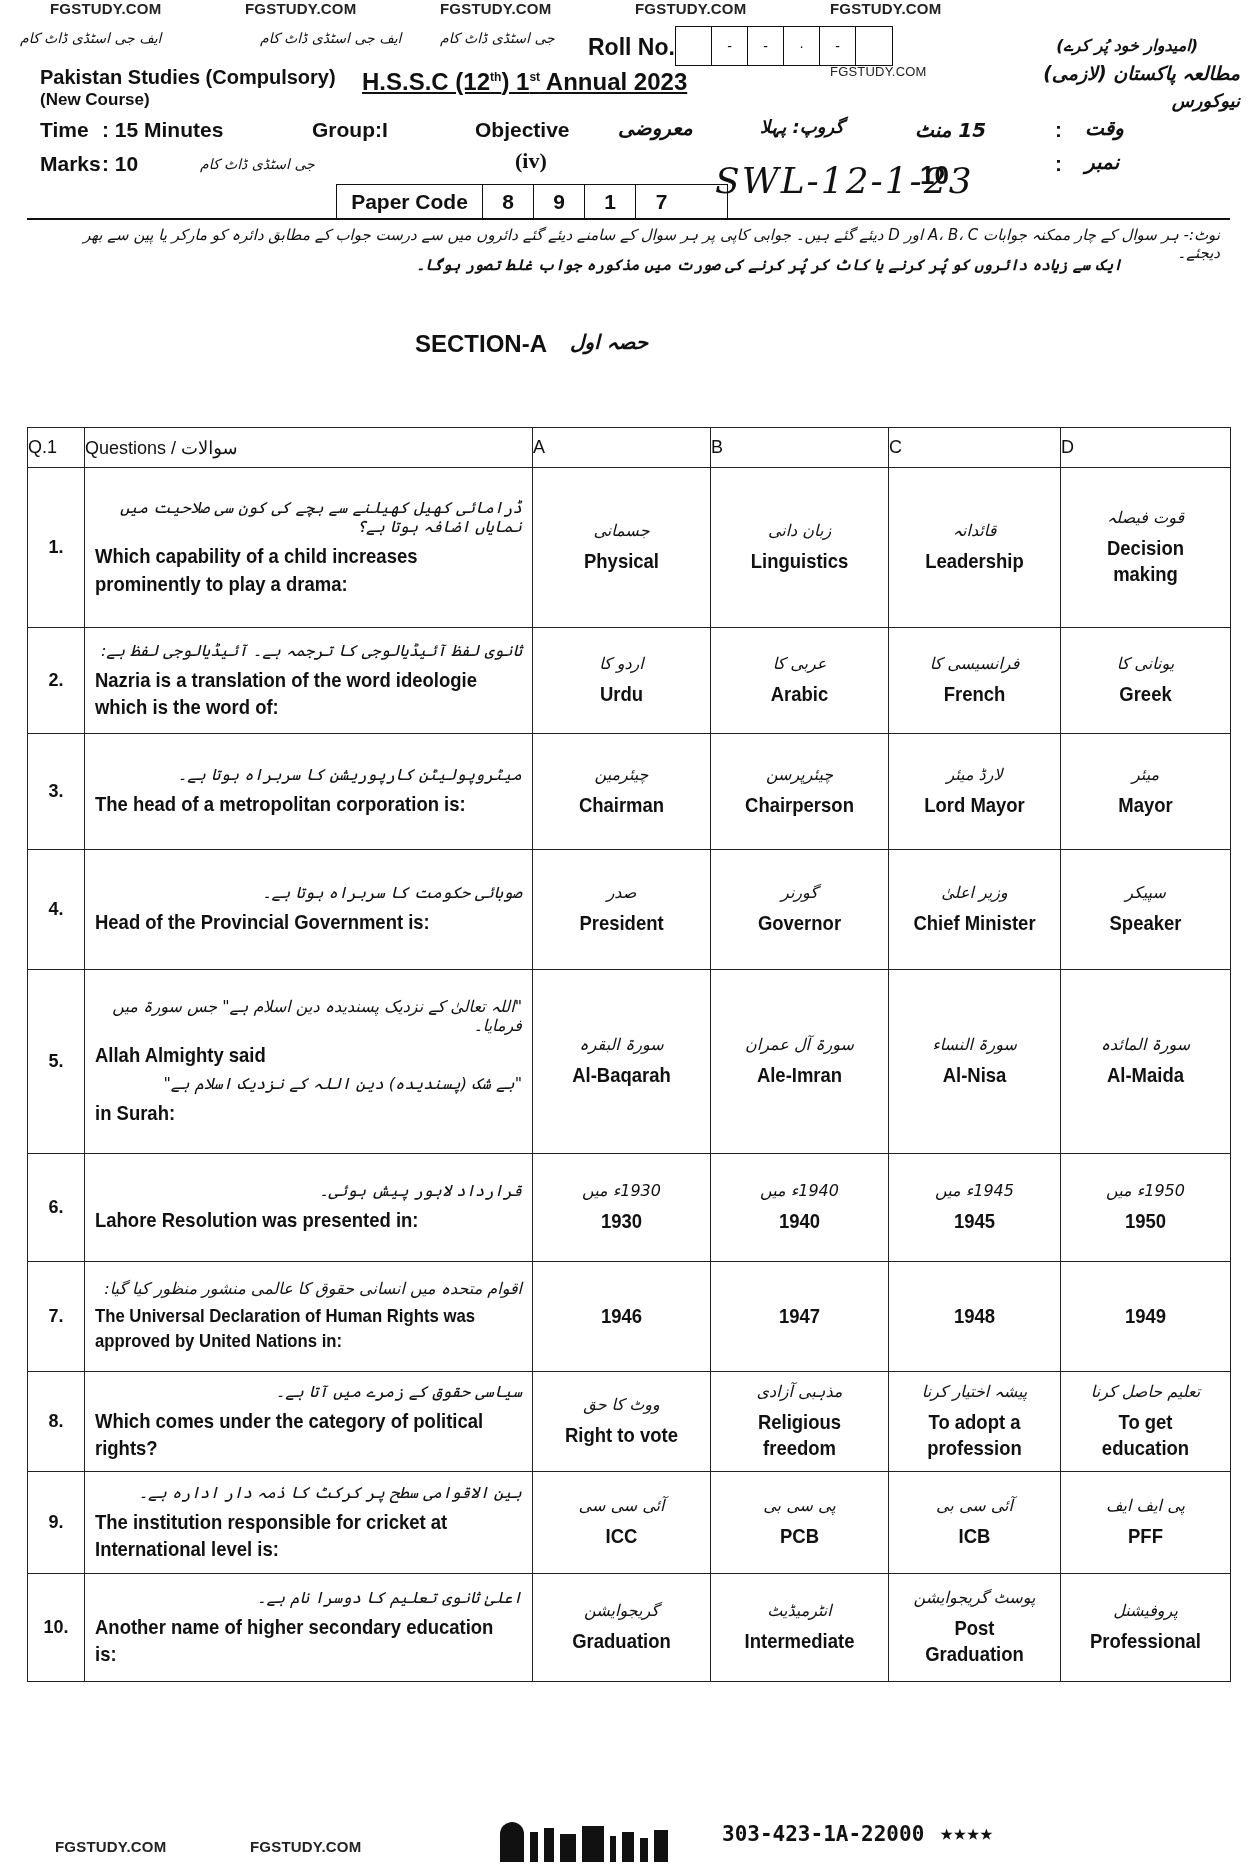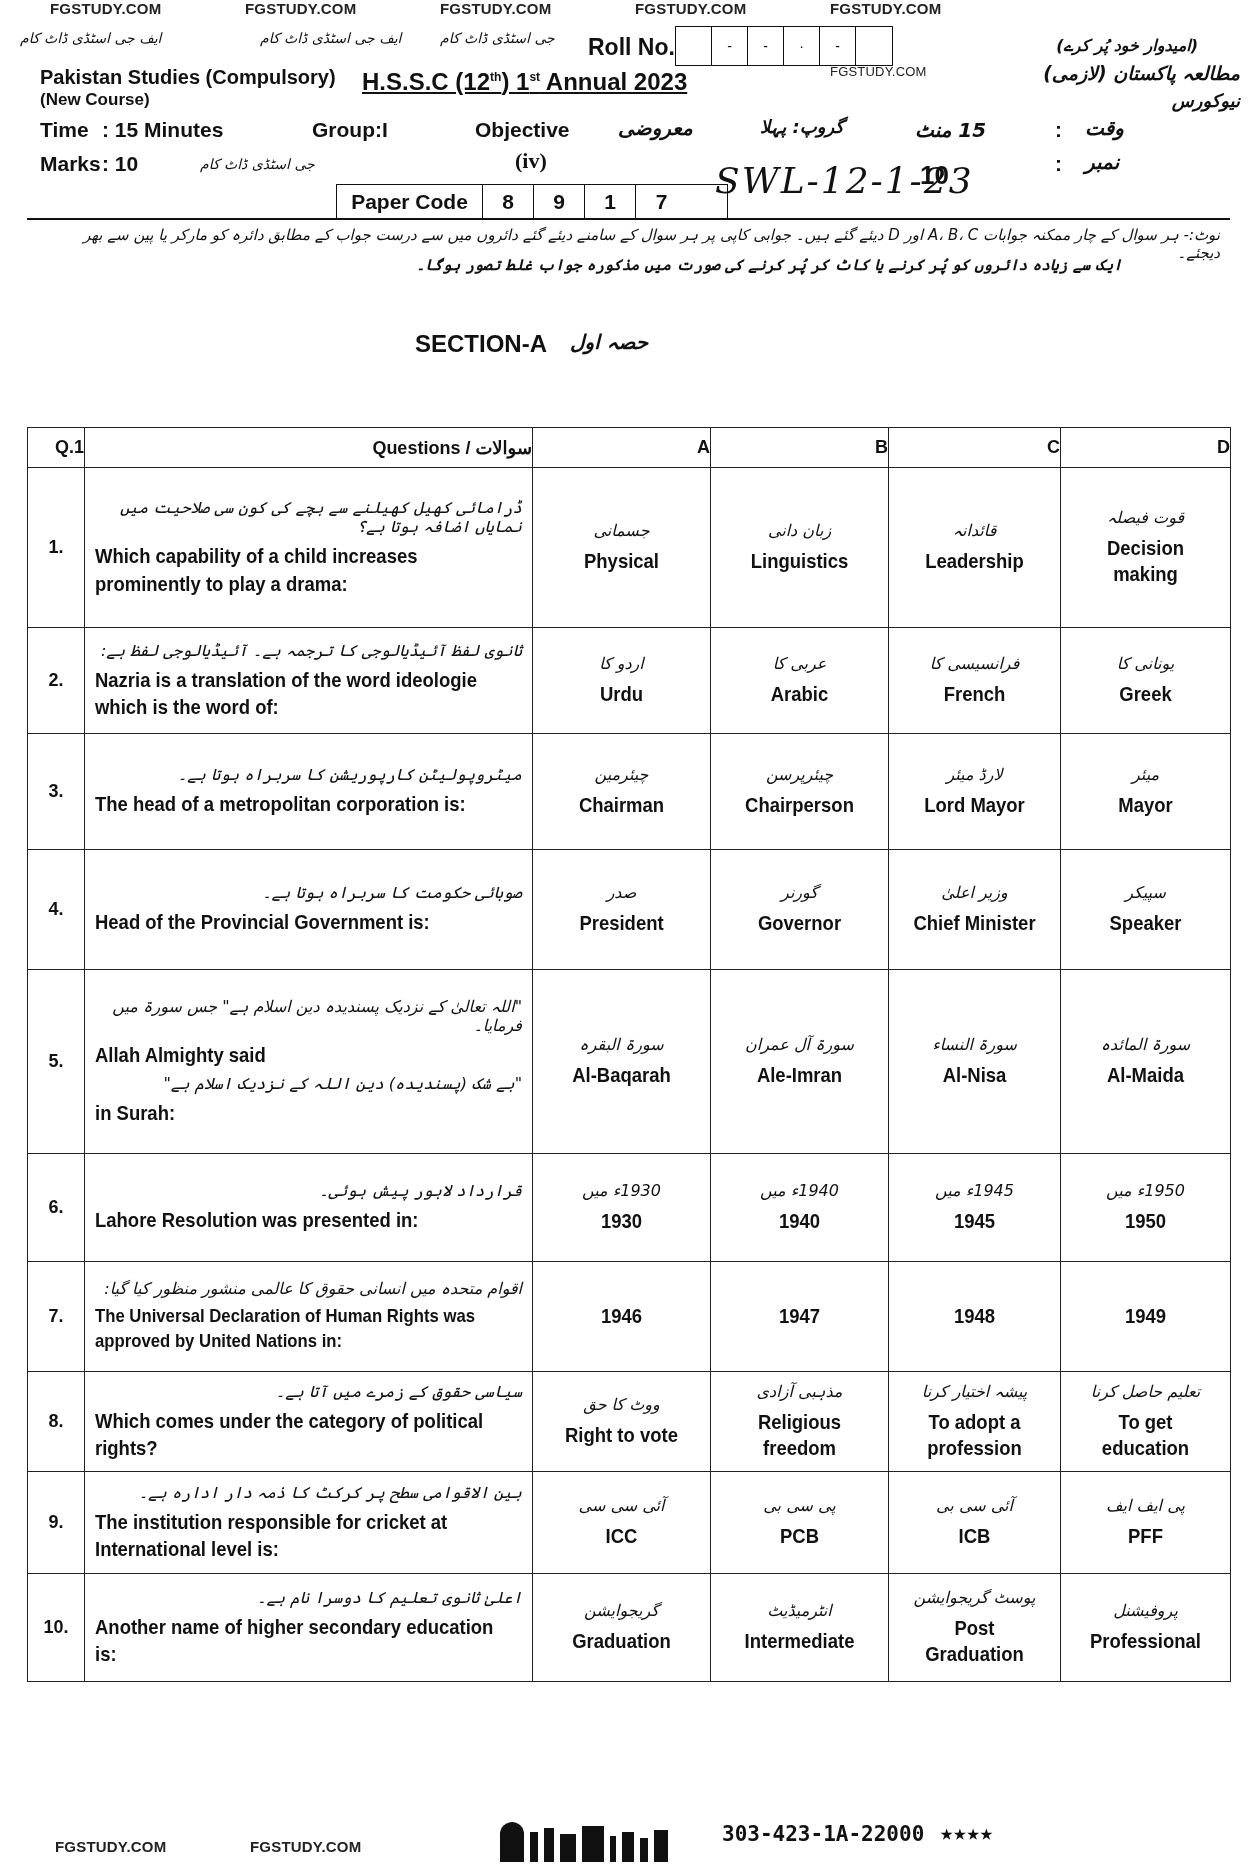--- a/index.html
+++ b/index.html
@@ -21,21 +21,21 @@
   
   .paper-code { display: flex; border: 1.5px solid #111; height: 34px; border-bottom: none; }
   .paper-code div { border-right: 1.5px solid #111; display:flex; align-items:center; justify-content:center; font-size: 21px; font-weight: bold; }
   .paper-code div:last-child { border-right: none; }
 
   .hr { position: absolute; height: 2px; background: #111; }
 
   
   table.q { position: absolute; left: 27px; top: 427px; width: 1203px; border-collapse: collapse; table-layout: fixed; }
   table.q td, table.q th { border: 1.5px solid #222; vertical-align: middle; }
-  table.q th { height: 40px; font-size: 18px; font-weight: bold; text-align: right; }
+  table.q th { height: 40px; font-size: 18px; font-weight: normal; text-align: left; }
   table.q td.num { text-align: center; font-weight: bold; font-size: 18px; }
   table.q td.qcell { padding: 4px 10px; }
   .q-ur { font-size: 16px; text-align: right; direction: rtl; font-style: italic; font-family: "DejaVu Sans", sans-serif; margin-bottom: 6px; }
   .q-en { font-size: 21px; font-weight: bold; line-height: 1.3; transform: scaleX(0.88); transform-origin: left; width: 113%; }
   .opt { text-align: center; padding: 4px; }
   .opt-ur { font-size: 16px; direction: rtl; font-style: italic; font-family: "DejaVu Sans", sans-serif; margin-bottom: 8px; }
   .opt-en { font-size: 21px; font-weight: bold; line-height: 1.25; transform: scaleX(0.88); }
   .note { font-size: 13.5px; font-weight: bold; text-align: center; line-height: 1.5; }
   .stamp { font-family: "DejaVu Sans Mono", monospace; font-weight: bold; font-size: 21px; }
   .barcode { display:flex; gap: 6px; align-items: flex-end; }

